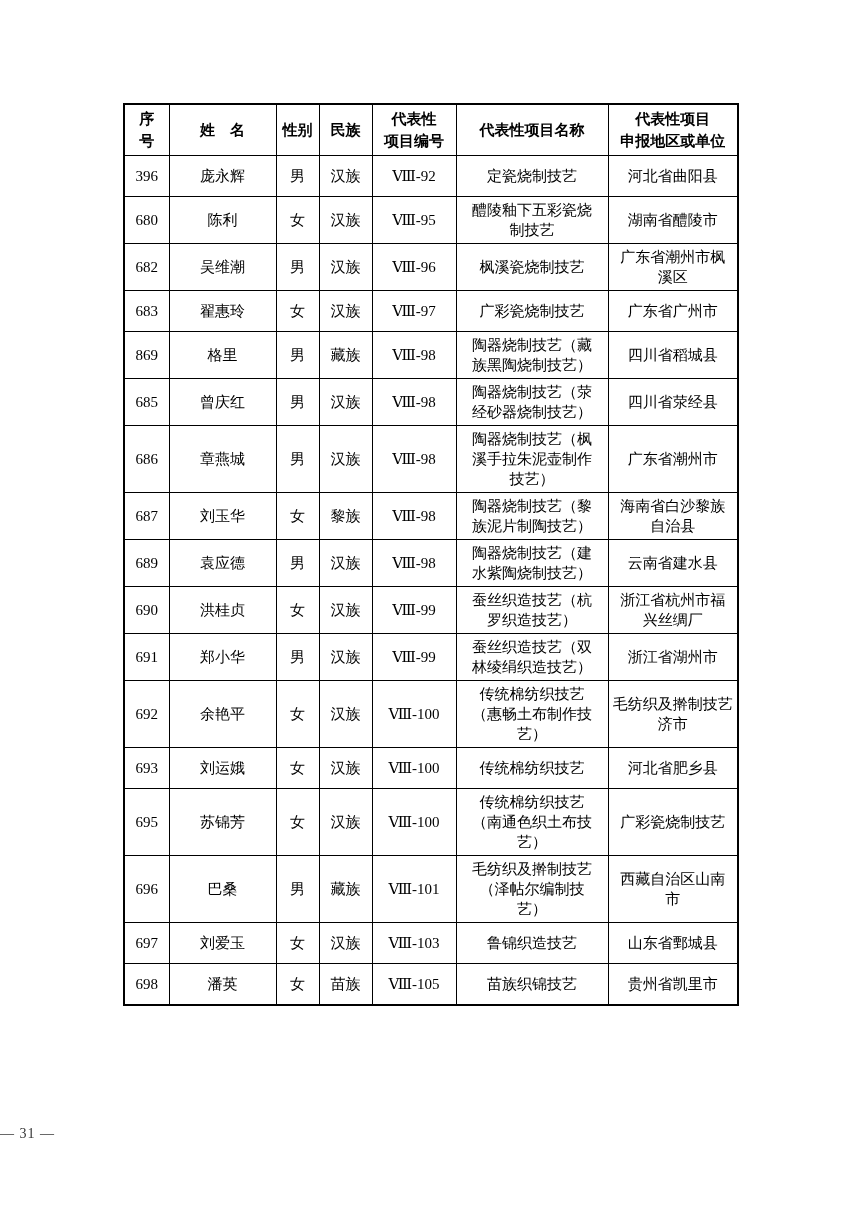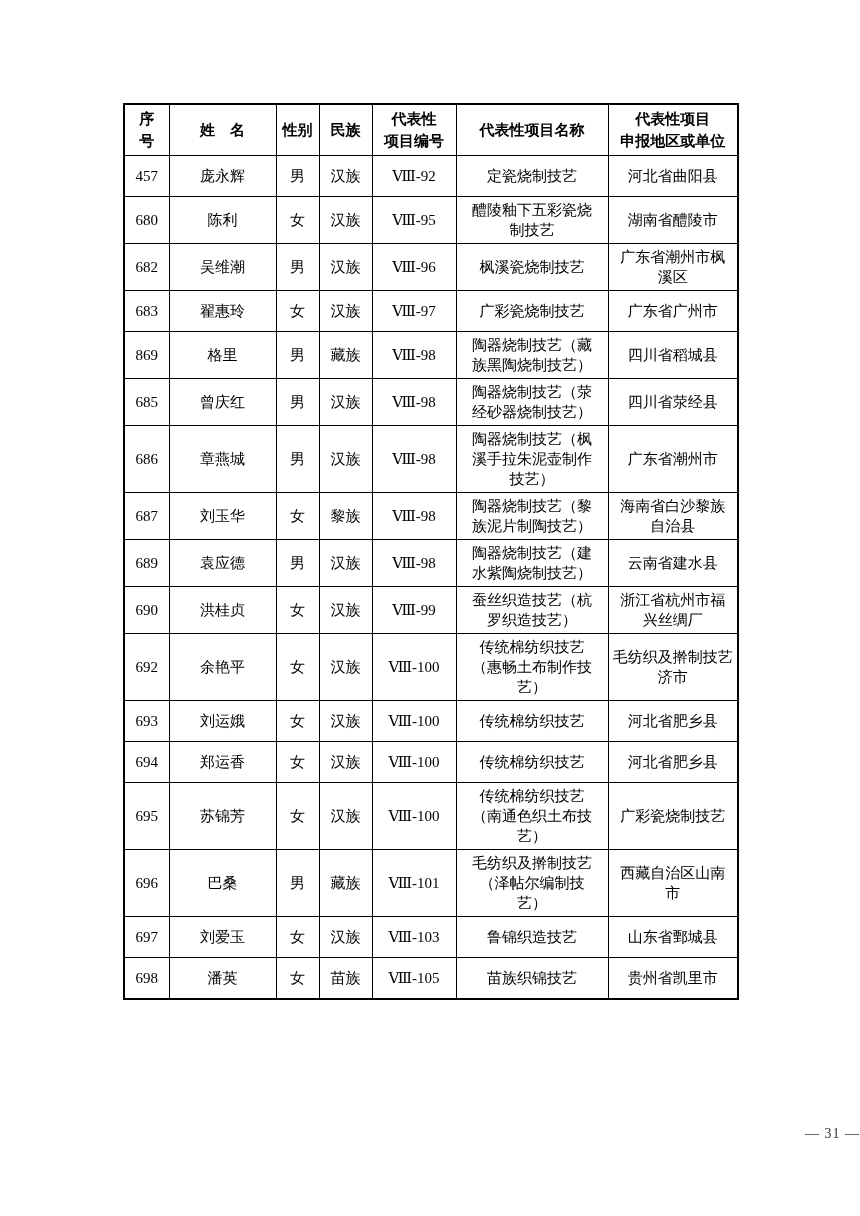--- a/index.html
+++ b/index.html
@@ -48,21 +48,21 @@
     text-align: left;
   }
   .c-no {
     font-size: 14.5px;
   }
   .page-footer {
     position: absolute;
     top: 1126px;
     left: 0;
     width: 100%;
-    text-align: right;
+    text-align: left;
     font-size: 14px;
     color: #333333;
     letter-spacing: 1px;
   }
 </style>
 </head>
 <body>
 
 <table class="doc-table">
   <colgroup>
@@ -83,21 +83,21 @@
       <th>民族</th>
       <th>代表性
 项目编号</th>
       <th>代表性项目名称</th>
       <th>代表性项目
 申报地区或单位</th>
     </tr>
   </thead>
   <tbody>
     <tr>
-      <td class="c-no">457</td>
+      <td class="c-no">396</td>
       <td>庞永辉</td>
       <td>男</td>
       <td>汉族</td>
       <td class="c-no">Ⅷ-92</td>
       <td class="c-pname">定瓷烧制技艺</td>
       <td class="c-region">河北省曲阳县</td>
     </tr>
     <tr>
       <td class="c-no">680</td>
       <td>陈利</td>
@@ -182,45 +182,46 @@
     <tr>
       <td class="c-no">690</td>
       <td>洪桂贞</td>
       <td>女</td>
       <td>汉族</td>
       <td class="c-no">Ⅷ-99</td>
       <td class="c-pname">蚕丝织造技艺（杭
 罗织造技艺）</td>
       <td class="c-region">浙江省杭州市福
 兴丝绸厂</td>
+    </tr>
+    <tr>
+      <td class="c-no">691</td>
+      <td>郑小华</td>
+      <td>男</td>
+      <td>汉族</td>
+      <td class="c-no">Ⅷ-99</td>
+      <td class="c-pname">蚕丝织造技艺（双
+林绫绢织造技艺）</td>
+      <td class="c-region">浙江省湖州市</td>
     </tr>
     <tr>
       <td class="c-no">692</td>
       <td>余艳平</td>
       <td>女</td>
       <td>汉族</td>
       <td class="c-no">Ⅷ-100</td>
       <td class="c-pname">传统棉纺织技艺
 （惠畅土布制作技
 艺）</td>
       <td class="c-region">毛纺织及擀制技艺
 济市</td>
     </tr>
     <tr>
       <td class="c-no">693</td>
       <td>刘运娥</td>
-      <td>女</td>
-      <td>汉族</td>
-      <td class="c-no">Ⅷ-100</td>
-      <td class="c-pname">传统棉纺织技艺</td>
-      <td class="c-region">河北省肥乡县</td>
-    </tr>
-    <tr>
-      <td class="c-no">694</td>
-      <td>郑运香</td>
       <td>女</td>
       <td>汉族</td>
       <td class="c-no">Ⅷ-100</td>
       <td class="c-pname">传统棉纺织技艺</td>
       <td class="c-region">河北省肥乡县</td>
     </tr>
     <tr>
       <td class="c-no">695</td>
       <td>苏锦芳</td>
       <td>女</td>

